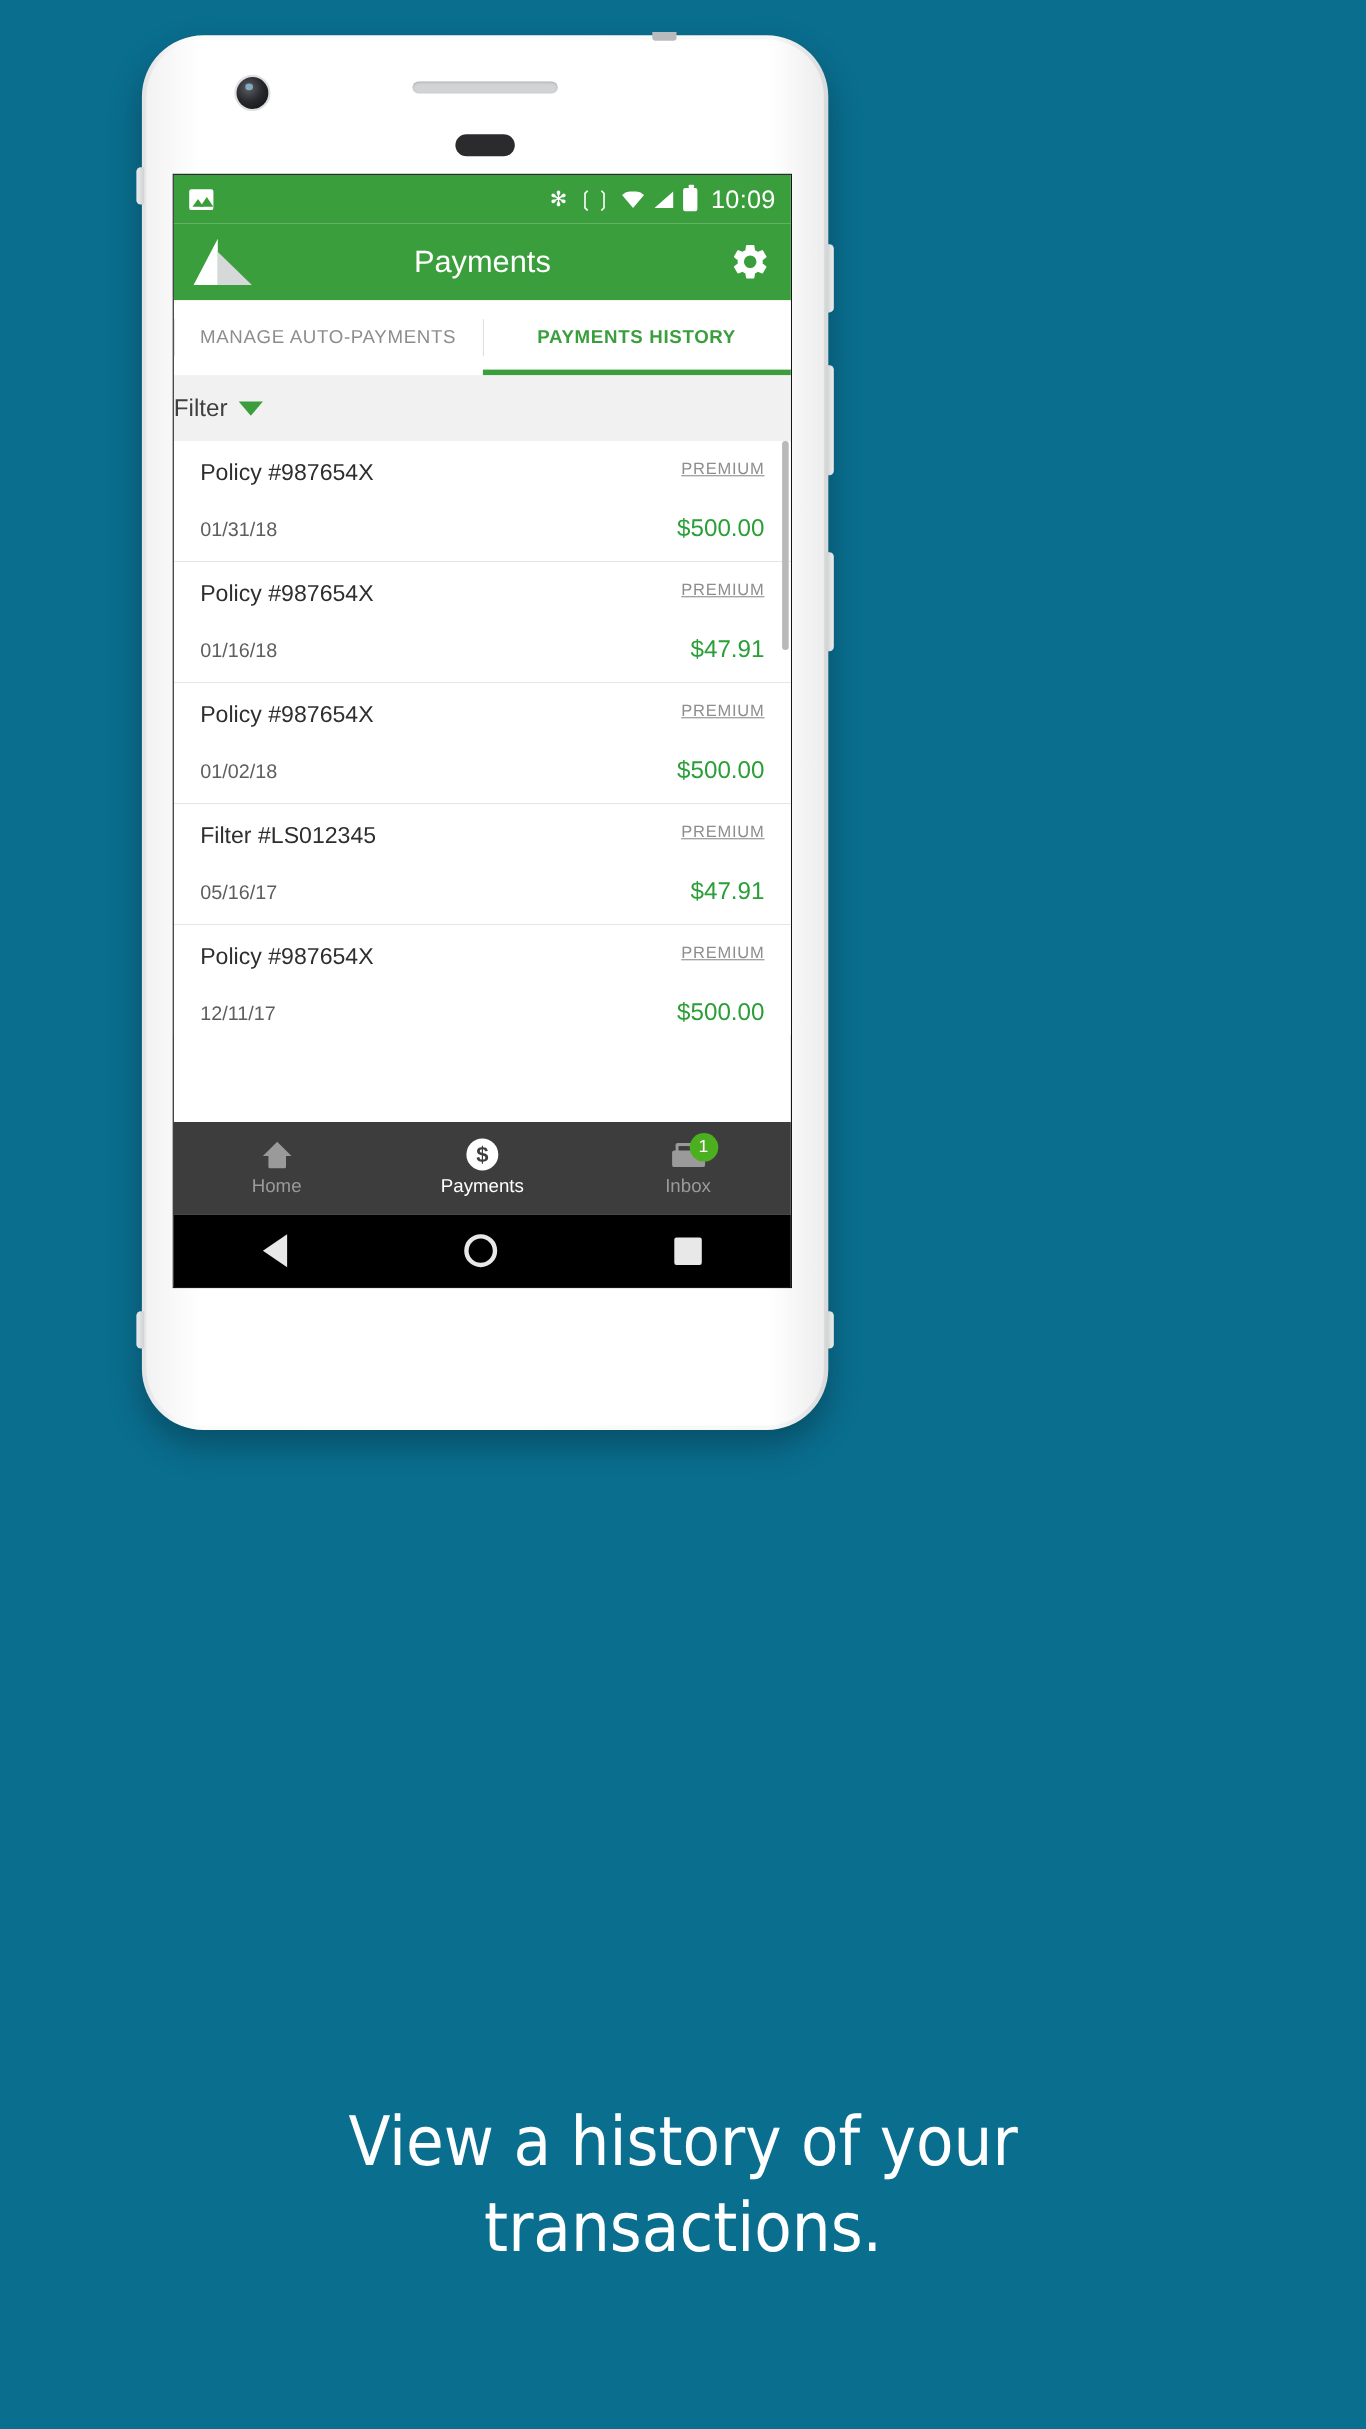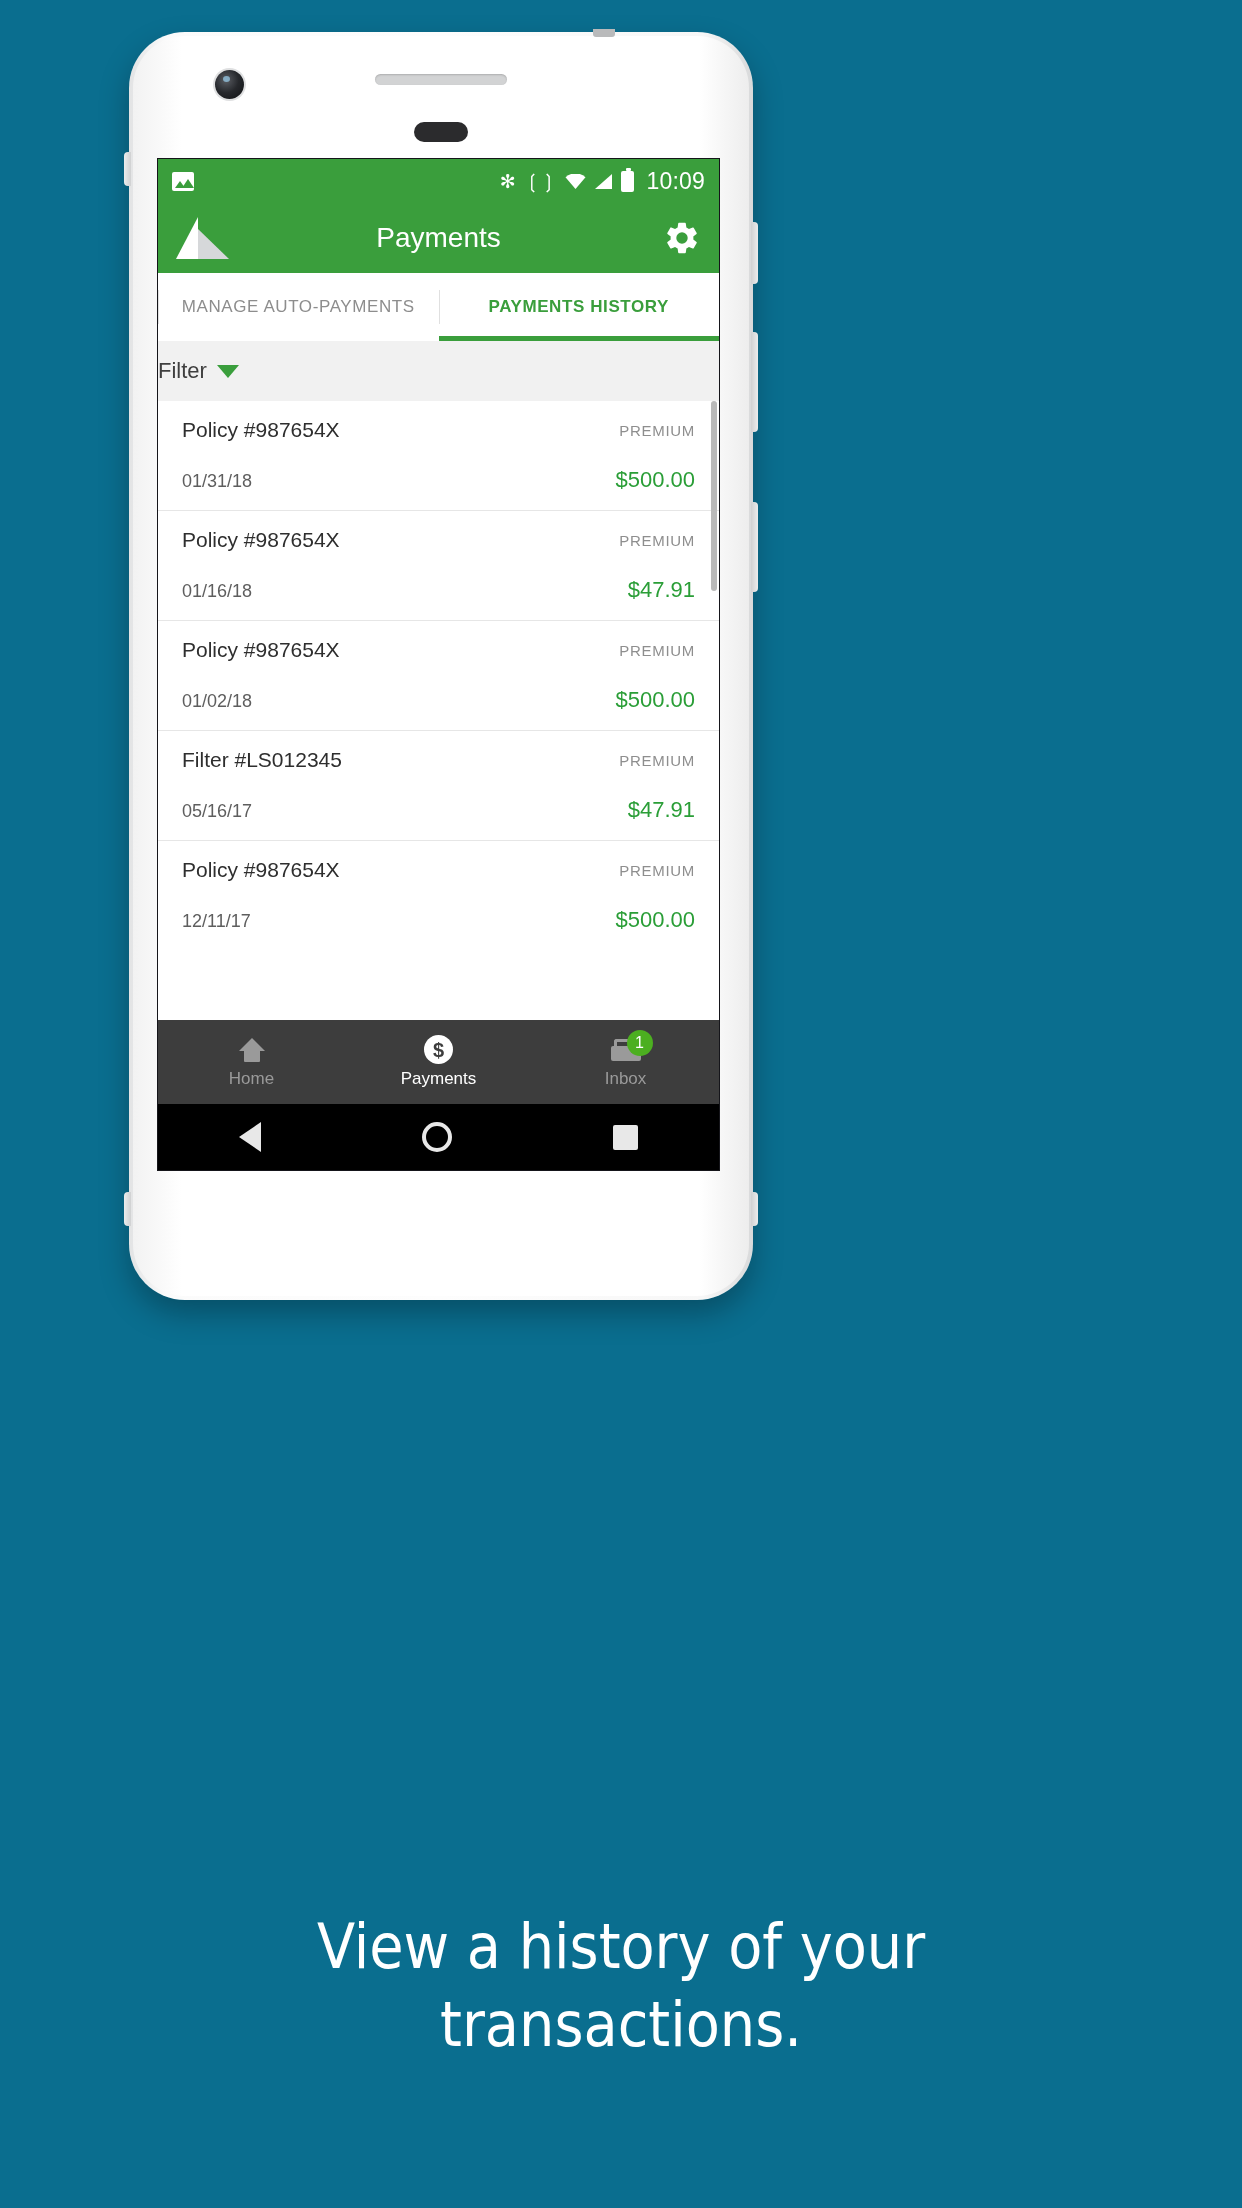--- a/index.html
+++ b/index.html
@@ -160,23 +160,23 @@
     border-top:13px solid #3a9e3c;
   }
 
   
   #tx-list{ background:#f1f1f1; position:relative; height:540px; overflow:hidden;}
   .tx-row{
     background:#fff; height:110px; padding:0 24px;
     display:flex; flex-direction:column; justify-content:center;
     border-bottom:1px solid #e6e6e6;
   }
-  .tx-line{ display:flex; align-items:center; }
+  .tx-line{ display:flex; align-items:flex-start; }
   .tx-policy{ font-size:21px; color:#2e2e2e; }
-  .tx-type{ margin-left:auto; font-size:15px; color:#8e8e8e; letter-spacing:.7px;}
+  .tx-type{ margin-left:auto; font-size:15px; color:#8e8e8e; letter-spacing:.7px;text-decoration:underline;}
   .tx-line2{ display:flex; align-items:baseline; margin-top:12px; }
   .tx-date{ font-size:18px; color:#5e5e5e;margin-top:17px; }
   .tx-amount{ margin-left:auto; font-size:22px; color:#2a9e37; }
   #list-scrollbar{
     position:absolute; right:2px; top:0; width:6px; height:190px;
     background:#b9b9b9; border-radius:3px;
   }
 
   
   #bottom-nav{

